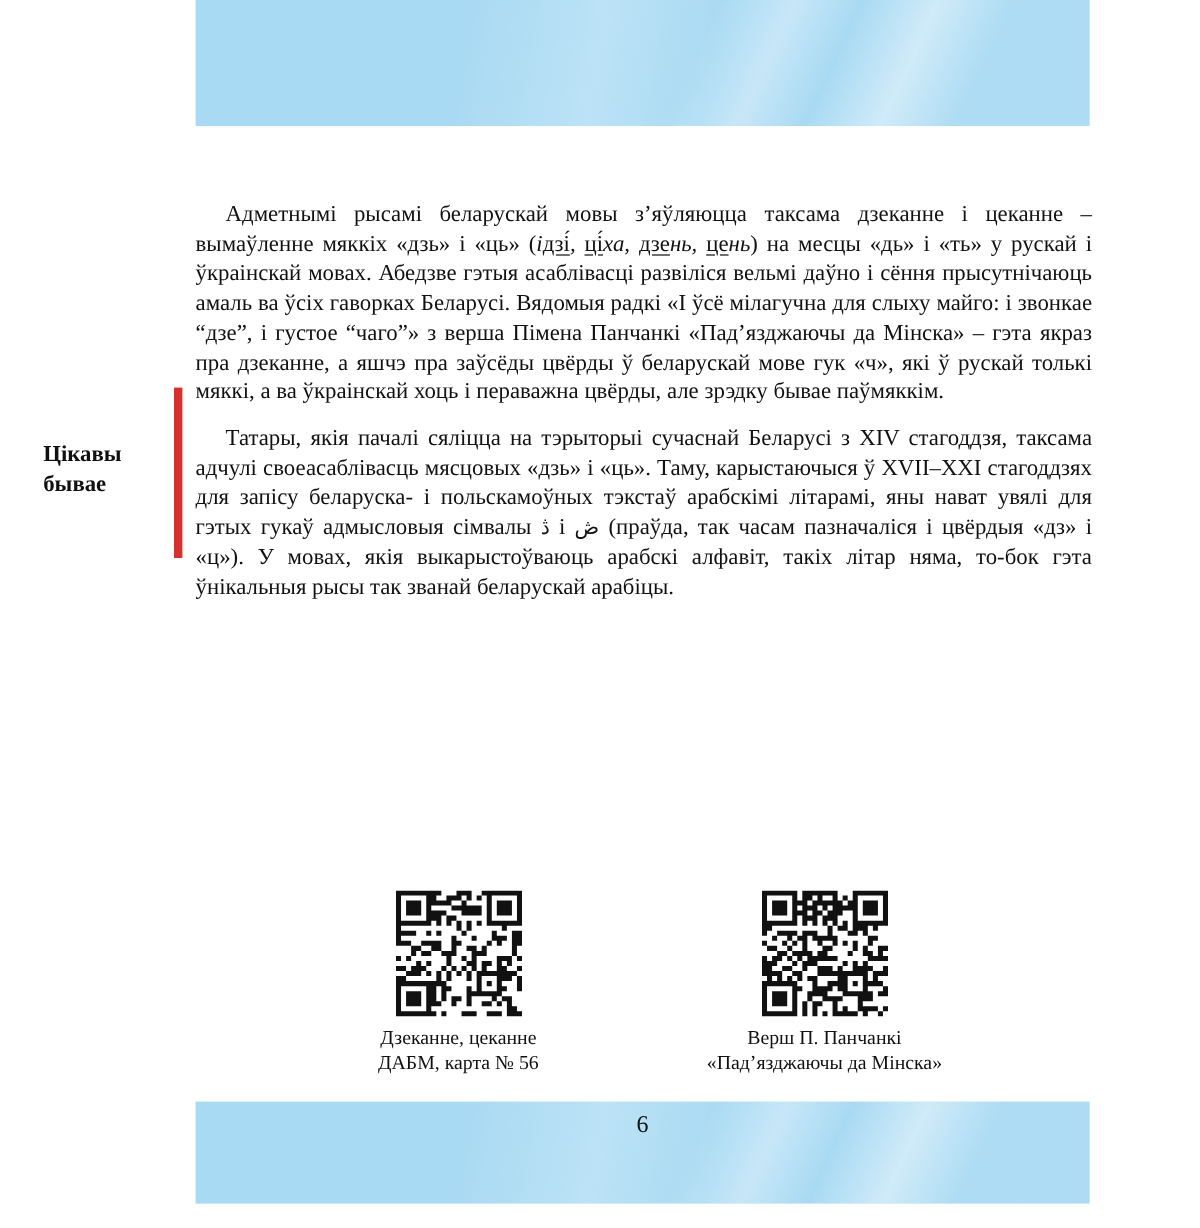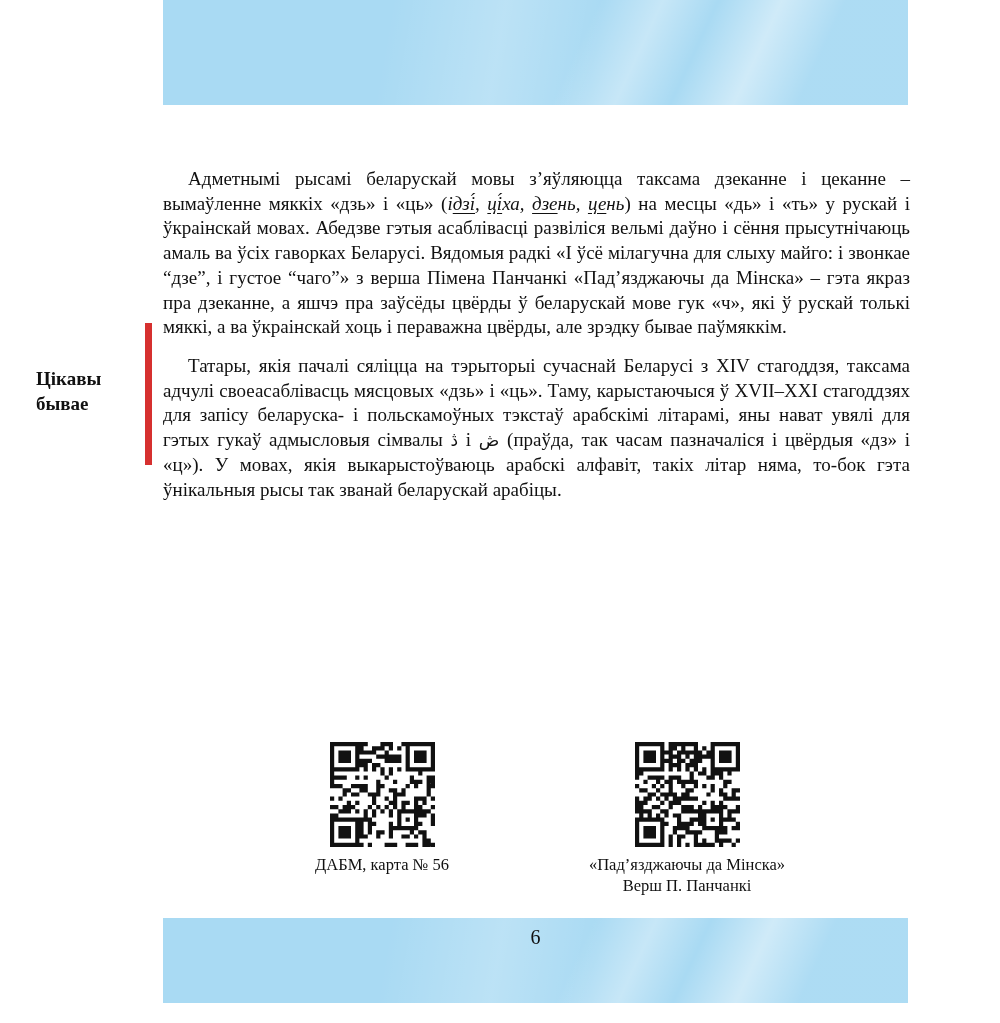--- a/index.html
+++ b/index.html
@@ -24,21 +24,21 @@
   .para{
     position:absolute;
     left:163px;width:747px;
     font-size:19px;line-height:24.7px;
     text-align:justify;
     text-indent:25px;
   }
   .para-main{top:148px;}
   .para-fact{top:335px;}
   .seg-i{font-style:italic;}
-  .seg-iu{font-style:italic;text-decoration:underline;text-underline-offset:3px;}
+  .seg-iu{text-decoration:underline;text-underline-offset:3px;}
   .seg-ar{font-family:"DejaVu Sans","Liberation Serif",sans-serif;font-size:17px;}
   .fact-bar{
     position:absolute;
     left:145px;top:323px;width:7px;height:142px;
     background:#d6302f;
   }
   .fact-label{
     position:absolute;
     left:36px;top:366px;width:100px;
     font-weight:bold;font-size:19px;line-height:25px;
@@ -76,31 +76,32 @@
 
   <div class="fact-bar"></div>
 
   <p class="para para-fact"><span>Татары, якія пачалі сяліцца на тэрыторыі сучаснай Беларусі з XIV стагоддзя, таксама адчулі своеасаблівасць мясцовых «дзь» і «ць». Таму, карыстаючыся ў XVII–XXI стагоддзях для запісу беларуска- і польскамоўных тэкстаў арабскімі літарамі, яны нават увялі для гэтых гукаў адмысловыя сімвалы </span><span class="seg-ar">ڎ</span><span> і </span><span class="seg-ar">ڞ</span><span> (праўда, так часам пазначаліся і цвёрдыя «дз» і «ц»). У мовах, якія выкарыстоўваюць арабскі алфавіт, такіх літар няма, то-бок гэта ўнікальныя рысы так званай беларускай арабіцы.</span></p>
 
   <div class="qr-group qr-group-1">
     <svg class="qr-box" viewBox="0 0 105 105">
         <path d="M0.00 0.00h4.20v4.20h-4.20zM4.20 0.00h4.20v4.20h-4.20zM8.40 0.00h4.20v4.20h-4.20zM12.60 0.00h4.20v4.20h-4.20zM16.80 0.00h4.20v4.20h-4.20zM21.00 0.00h4.20v4.20h-4.20zM25.20 0.00h4.20v4.20h-4.20zM29.40 0.00h4.20v4.20h-4.20zM33.60 0.00h4.20v4.20h-4.20zM50.40 0.00h4.20v4.20h-4.20zM54.60 0.00h4.20v4.20h-4.20zM58.80 0.00h4.20v4.20h-4.20zM71.40 0.00h4.20v4.20h-4.20zM75.60 0.00h4.20v4.20h-4.20zM79.80 0.00h4.20v4.20h-4.20zM84.00 0.00h4.20v4.20h-4.20zM88.20 0.00h4.20v4.20h-4.20zM92.40 0.00h4.20v4.20h-4.20zM96.60 0.00h4.20v4.20h-4.20zM100.80 0.00h4.20v4.20h-4.20zM0.00 4.20h4.20v4.20h-4.20zM25.20 4.20h4.20v4.20h-4.20zM29.40 4.20h4.20v4.20h-4.20zM42.00 4.20h4.20v4.20h-4.20zM46.20 4.20h4.20v4.20h-4.20zM50.40 4.20h4.20v4.20h-4.20zM58.80 4.20h4.20v4.20h-4.20zM67.20 4.20h4.20v4.20h-4.20zM75.60 4.20h4.20v4.20h-4.20zM100.80 4.20h4.20v4.20h-4.20zM0.00 8.40h4.20v4.20h-4.20zM8.40 8.40h4.20v4.20h-4.20zM12.60 8.40h4.20v4.20h-4.20zM16.80 8.40h4.20v4.20h-4.20zM25.20 8.40h4.20v4.20h-4.20zM29.40 8.40h4.20v4.20h-4.20zM33.60 8.40h4.20v4.20h-4.20zM37.80 8.40h4.20v4.20h-4.20zM42.00 8.40h4.20v4.20h-4.20zM54.60 8.40h4.20v4.20h-4.20zM75.60 8.40h4.20v4.20h-4.20zM84.00 8.40h4.20v4.20h-4.20zM88.20 8.40h4.20v4.20h-4.20zM92.40 8.40h4.20v4.20h-4.20zM100.80 8.40h4.20v4.20h-4.20zM0.00 12.60h4.20v4.20h-4.20zM8.40 12.60h4.20v4.20h-4.20zM12.60 12.60h4.20v4.20h-4.20zM16.80 12.60h4.20v4.20h-4.20zM25.20 12.60h4.20v4.20h-4.20zM46.20 12.60h4.20v4.20h-4.20zM50.40 12.60h4.20v4.20h-4.20zM54.60 12.60h4.20v4.20h-4.20zM58.80 12.60h4.20v4.20h-4.20zM63.00 12.60h4.20v4.20h-4.20zM67.20 12.60h4.20v4.20h-4.20zM75.60 12.60h4.20v4.20h-4.20zM84.00 12.60h4.20v4.20h-4.20zM88.20 12.60h4.20v4.20h-4.20zM92.40 12.60h4.20v4.20h-4.20zM100.80 12.60h4.20v4.20h-4.20zM0.00 16.80h4.20v4.20h-4.20zM8.40 16.80h4.20v4.20h-4.20zM12.60 16.80h4.20v4.20h-4.20zM16.80 16.80h4.20v4.20h-4.20zM25.20 16.80h4.20v4.20h-4.20zM29.40 16.80h4.20v4.20h-4.20zM33.60 16.80h4.20v4.20h-4.20zM37.80 16.80h4.20v4.20h-4.20zM54.60 16.80h4.20v4.20h-4.20zM58.80 16.80h4.20v4.20h-4.20zM63.00 16.80h4.20v4.20h-4.20zM67.20 16.80h4.20v4.20h-4.20zM75.60 16.80h4.20v4.20h-4.20zM84.00 16.80h4.20v4.20h-4.20zM88.20 16.80h4.20v4.20h-4.20zM92.40 16.80h4.20v4.20h-4.20zM100.80 16.80h4.20v4.20h-4.20zM0.00 21.00h4.20v4.20h-4.20zM25.20 21.00h4.20v4.20h-4.20zM29.40 21.00h4.20v4.20h-4.20zM33.60 21.00h4.20v4.20h-4.20zM42.00 21.00h4.20v4.20h-4.20zM46.20 21.00h4.20v4.20h-4.20zM75.60 21.00h4.20v4.20h-4.20zM100.80 21.00h4.20v4.20h-4.20zM0.00 25.20h4.20v4.20h-4.20zM4.20 25.20h4.20v4.20h-4.20zM8.40 25.20h4.20v4.20h-4.20zM12.60 25.20h4.20v4.20h-4.20zM16.80 25.20h4.20v4.20h-4.20zM21.00 25.20h4.20v4.20h-4.20zM25.20 25.20h4.20v4.20h-4.20zM33.60 25.20h4.20v4.20h-4.20zM42.00 25.20h4.20v4.20h-4.20zM50.40 25.20h4.20v4.20h-4.20zM58.80 25.20h4.20v4.20h-4.20zM67.20 25.20h4.20v4.20h-4.20zM75.60 25.20h4.20v4.20h-4.20zM79.80 25.20h4.20v4.20h-4.20zM84.00 25.20h4.20v4.20h-4.20zM88.20 25.20h4.20v4.20h-4.20zM92.40 25.20h4.20v4.20h-4.20zM96.60 25.20h4.20v4.20h-4.20zM100.80 25.20h4.20v4.20h-4.20zM0.00 29.40h4.20v4.20h-4.20zM50.40 29.40h4.20v4.20h-4.20zM58.80 29.40h4.20v4.20h-4.20zM88.20 29.40h4.20v4.20h-4.20zM0.00 33.60h4.20v4.20h-4.20zM4.20 33.60h4.20v4.20h-4.20zM8.40 33.60h4.20v4.20h-4.20zM12.60 33.60h4.20v4.20h-4.20zM25.20 33.60h4.20v4.20h-4.20zM33.60 33.60h4.20v4.20h-4.20zM54.60 33.60h4.20v4.20h-4.20zM79.80 33.60h4.20v4.20h-4.20zM96.60 33.60h4.20v4.20h-4.20zM100.80 33.60h4.20v4.20h-4.20zM0.00 37.80h4.20v4.20h-4.20zM46.20 37.80h4.20v4.20h-4.20zM63.00 37.80h4.20v4.20h-4.20zM79.80 37.80h4.20v4.20h-4.20zM84.00 37.80h4.20v4.20h-4.20zM88.20 37.80h4.20v4.20h-4.20zM96.60 37.80h4.20v4.20h-4.20zM100.80 37.80h4.20v4.20h-4.20zM0.00 42.00h4.20v4.20h-4.20zM4.20 42.00h4.20v4.20h-4.20zM8.40 42.00h4.20v4.20h-4.20zM21.00 42.00h4.20v4.20h-4.20zM25.20 42.00h4.20v4.20h-4.20zM29.40 42.00h4.20v4.20h-4.20zM33.60 42.00h4.20v4.20h-4.20zM46.20 42.00h4.20v4.20h-4.20zM50.40 42.00h4.20v4.20h-4.20zM75.60 42.00h4.20v4.20h-4.20zM84.00 42.00h4.20v4.20h-4.20zM96.60 42.00h4.20v4.20h-4.20zM100.80 42.00h4.20v4.20h-4.20zM12.60 46.20h4.20v4.20h-4.20zM16.80 46.20h4.20v4.20h-4.20zM29.40 46.20h4.20v4.20h-4.20zM33.60 46.20h4.20v4.20h-4.20zM46.20 46.20h4.20v4.20h-4.20zM58.80 46.20h4.20v4.20h-4.20zM63.00 46.20h4.20v4.20h-4.20zM71.40 46.20h4.20v4.20h-4.20zM96.60 46.20h4.20v4.20h-4.20zM12.60 50.40h4.20v4.20h-4.20zM21.00 50.40h4.20v4.20h-4.20zM25.20 50.40h4.20v4.20h-4.20zM37.80 50.40h4.20v4.20h-4.20zM42.00 50.40h4.20v4.20h-4.20zM46.20 50.40h4.20v4.20h-4.20zM63.00 50.40h4.20v4.20h-4.20zM67.20 50.40h4.20v4.20h-4.20zM71.40 50.40h4.20v4.20h-4.20zM96.60 50.40h4.20v4.20h-4.20zM0.00 54.60h4.20v4.20h-4.20zM8.40 54.60h4.20v4.20h-4.20zM42.00 54.60h4.20v4.20h-4.20zM54.60 54.60h4.20v4.20h-4.20zM63.00 54.60h4.20v4.20h-4.20zM84.00 54.60h4.20v4.20h-4.20zM88.20 54.60h4.20v4.20h-4.20zM92.40 54.60h4.20v4.20h-4.20zM100.80 54.60h4.20v4.20h-4.20zM16.80 58.80h4.20v4.20h-4.20zM25.20 58.80h4.20v4.20h-4.20zM42.00 58.80h4.20v4.20h-4.20zM58.80 58.80h4.20v4.20h-4.20zM63.00 58.80h4.20v4.20h-4.20zM71.40 58.80h4.20v4.20h-4.20zM75.60 58.80h4.20v4.20h-4.20zM84.00 58.80h4.20v4.20h-4.20zM92.40 58.80h4.20v4.20h-4.20zM0.00 63.00h4.20v4.20h-4.20zM4.20 63.00h4.20v4.20h-4.20zM12.60 63.00h4.20v4.20h-4.20zM16.80 63.00h4.20v4.20h-4.20zM21.00 63.00h4.20v4.20h-4.20zM37.80 63.00h4.20v4.20h-4.20zM46.20 63.00h4.20v4.20h-4.20zM54.60 63.00h4.20v4.20h-4.20zM63.00 63.00h4.20v4.20h-4.20zM71.40 63.00h4.20v4.20h-4.20zM84.00 63.00h4.20v4.20h-4.20zM88.20 63.00h4.20v4.20h-4.20zM100.80 63.00h4.20v4.20h-4.20zM8.40 67.20h4.20v4.20h-4.20zM12.60 67.20h4.20v4.20h-4.20zM16.80 67.20h4.20v4.20h-4.20zM25.20 67.20h4.20v4.20h-4.20zM33.60 67.20h4.20v4.20h-4.20zM42.00 67.20h4.20v4.20h-4.20zM50.40 67.20h4.20v4.20h-4.20zM58.80 67.20h4.20v4.20h-4.20zM67.20 67.20h4.20v4.20h-4.20zM71.40 67.20h4.20v4.20h-4.20zM75.60 67.20h4.20v4.20h-4.20zM79.80 67.20h4.20v4.20h-4.20zM84.00 67.20h4.20v4.20h-4.20zM88.20 67.20h4.20v4.20h-4.20zM92.40 67.20h4.20v4.20h-4.20zM96.60 67.20h4.20v4.20h-4.20zM0.00 71.40h4.20v4.20h-4.20zM4.20 71.40h4.20v4.20h-4.20zM33.60 71.40h4.20v4.20h-4.20zM42.00 71.40h4.20v4.20h-4.20zM58.80 71.40h4.20v4.20h-4.20zM67.20 71.40h4.20v4.20h-4.20zM84.00 71.40h4.20v4.20h-4.20zM88.20 71.40h4.20v4.20h-4.20zM92.40 71.40h4.20v4.20h-4.20zM100.80 71.40h4.20v4.20h-4.20zM0.00 75.60h4.20v4.20h-4.20zM4.20 75.60h4.20v4.20h-4.20zM8.40 75.60h4.20v4.20h-4.20zM12.60 75.60h4.20v4.20h-4.20zM16.80 75.60h4.20v4.20h-4.20zM21.00 75.60h4.20v4.20h-4.20zM25.20 75.60h4.20v4.20h-4.20zM29.40 75.60h4.20v4.20h-4.20zM33.60 75.60h4.20v4.20h-4.20zM37.80 75.60h4.20v4.20h-4.20zM67.20 75.60h4.20v4.20h-4.20zM75.60 75.60h4.20v4.20h-4.20zM84.00 75.60h4.20v4.20h-4.20zM100.80 75.60h4.20v4.20h-4.20zM0.00 79.80h4.20v4.20h-4.20zM25.20 79.80h4.20v4.20h-4.20zM29.40 79.80h4.20v4.20h-4.20zM37.80 79.80h4.20v4.20h-4.20zM42.00 79.80h4.20v4.20h-4.20zM58.80 79.80h4.20v4.20h-4.20zM67.20 79.80h4.20v4.20h-4.20zM84.00 79.80h4.20v4.20h-4.20zM88.20 79.80h4.20v4.20h-4.20zM100.80 79.80h4.20v4.20h-4.20zM0.00 84.00h4.20v4.20h-4.20zM8.40 84.00h4.20v4.20h-4.20zM12.60 84.00h4.20v4.20h-4.20zM16.80 84.00h4.20v4.20h-4.20zM25.20 84.00h4.20v4.20h-4.20zM29.40 84.00h4.20v4.20h-4.20zM37.80 84.00h4.20v4.20h-4.20zM58.80 84.00h4.20v4.20h-4.20zM63.00 84.00h4.20v4.20h-4.20zM67.20 84.00h4.20v4.20h-4.20zM71.40 84.00h4.20v4.20h-4.20zM75.60 84.00h4.20v4.20h-4.20zM79.80 84.00h4.20v4.20h-4.20zM84.00 84.00h4.20v4.20h-4.20zM0.00 88.20h4.20v4.20h-4.20zM8.40 88.20h4.20v4.20h-4.20zM12.60 88.20h4.20v4.20h-4.20zM16.80 88.20h4.20v4.20h-4.20zM25.20 88.20h4.20v4.20h-4.20zM29.40 88.20h4.20v4.20h-4.20zM37.80 88.20h4.20v4.20h-4.20zM46.20 88.20h4.20v4.20h-4.20zM50.40 88.20h4.20v4.20h-4.20zM58.80 88.20h4.20v4.20h-4.20zM79.80 88.20h4.20v4.20h-4.20zM88.20 88.20h4.20v4.20h-4.20zM92.40 88.20h4.20v4.20h-4.20zM0.00 92.40h4.20v4.20h-4.20zM8.40 92.40h4.20v4.20h-4.20zM12.60 92.40h4.20v4.20h-4.20zM16.80 92.40h4.20v4.20h-4.20zM25.20 92.40h4.20v4.20h-4.20zM29.40 92.40h4.20v4.20h-4.20zM33.60 92.40h4.20v4.20h-4.20zM46.20 92.40h4.20v4.20h-4.20zM58.80 92.40h4.20v4.20h-4.20zM71.40 92.40h4.20v4.20h-4.20zM75.60 92.40h4.20v4.20h-4.20zM84.00 92.40h4.20v4.20h-4.20zM92.40 92.40h4.20v4.20h-4.20zM0.00 96.60h4.20v4.20h-4.20zM25.20 96.60h4.20v4.20h-4.20zM92.40 96.60h4.20v4.20h-4.20zM96.60 96.60h4.20v4.20h-4.20zM0.00 100.80h4.20v4.20h-4.20zM4.20 100.80h4.20v4.20h-4.20zM8.40 100.80h4.20v4.20h-4.20zM12.60 100.80h4.20v4.20h-4.20zM16.80 100.80h4.20v4.20h-4.20zM21.00 100.80h4.20v4.20h-4.20zM25.20 100.80h4.20v4.20h-4.20zM29.40 100.80h4.20v4.20h-4.20zM37.80 100.80h4.20v4.20h-4.20zM54.60 100.80h4.20v4.20h-4.20zM58.80 100.80h4.20v4.20h-4.20zM63.00 100.80h4.20v4.20h-4.20zM75.60 100.80h4.20v4.20h-4.20zM79.80 100.80h4.20v4.20h-4.20zM84.00 100.80h4.20v4.20h-4.20zM92.40 100.80h4.20v4.20h-4.20zM96.60 100.80h4.20v4.20h-4.20zM100.80 100.80h4.20v4.20h-4.20z" fill="#111"></path>
       </svg>
     <div class="qr-caption">
+      <div>Дзеканне, цеканне</div>
       <div>ДАБМ, карта № 56</div>
     </div>
   </div>
 
   <div class="qr-group qr-group-2">
     <svg class="qr-box" viewBox="0 0 105 105">
         <path d="M0.00 0.00h4.20v4.20h-4.20zM4.20 0.00h4.20v4.20h-4.20zM8.40 0.00h4.20v4.20h-4.20zM12.60 0.00h4.20v4.20h-4.20zM16.80 0.00h4.20v4.20h-4.20zM21.00 0.00h4.20v4.20h-4.20zM25.20 0.00h4.20v4.20h-4.20zM33.60 0.00h4.20v4.20h-4.20zM37.80 0.00h4.20v4.20h-4.20zM42.00 0.00h4.20v4.20h-4.20zM46.20 0.00h4.20v4.20h-4.20zM50.40 0.00h4.20v4.20h-4.20zM54.60 0.00h4.20v4.20h-4.20zM58.80 0.00h4.20v4.20h-4.20zM75.60 0.00h4.20v4.20h-4.20zM79.80 0.00h4.20v4.20h-4.20zM84.00 0.00h4.20v4.20h-4.20zM88.20 0.00h4.20v4.20h-4.20zM92.40 0.00h4.20v4.20h-4.20zM96.60 0.00h4.20v4.20h-4.20zM100.80 0.00h4.20v4.20h-4.20zM0.00 4.20h4.20v4.20h-4.20zM25.20 4.20h4.20v4.20h-4.20zM33.60 4.20h4.20v4.20h-4.20zM37.80 4.20h4.20v4.20h-4.20zM46.20 4.20h4.20v4.20h-4.20zM58.80 4.20h4.20v4.20h-4.20zM67.20 4.20h4.20v4.20h-4.20zM75.60 4.20h4.20v4.20h-4.20zM100.80 4.20h4.20v4.20h-4.20zM0.00 8.40h4.20v4.20h-4.20zM8.40 8.40h4.20v4.20h-4.20zM12.60 8.40h4.20v4.20h-4.20zM16.80 8.40h4.20v4.20h-4.20zM25.20 8.40h4.20v4.20h-4.20zM29.40 8.40h4.20v4.20h-4.20zM33.60 8.40h4.20v4.20h-4.20zM42.00 8.40h4.20v4.20h-4.20zM46.20 8.40h4.20v4.20h-4.20zM50.40 8.40h4.20v4.20h-4.20zM54.60 8.40h4.20v4.20h-4.20zM58.80 8.40h4.20v4.20h-4.20zM63.00 8.40h4.20v4.20h-4.20zM71.40 8.40h4.20v4.20h-4.20zM75.60 8.40h4.20v4.20h-4.20zM84.00 8.40h4.20v4.20h-4.20zM88.20 8.40h4.20v4.20h-4.20zM92.40 8.40h4.20v4.20h-4.20zM100.80 8.40h4.20v4.20h-4.20zM0.00 12.60h4.20v4.20h-4.20zM8.40 12.60h4.20v4.20h-4.20zM12.60 12.60h4.20v4.20h-4.20zM16.80 12.60h4.20v4.20h-4.20zM25.20 12.60h4.20v4.20h-4.20zM33.60 12.60h4.20v4.20h-4.20zM37.80 12.60h4.20v4.20h-4.20zM42.00 12.60h4.20v4.20h-4.20zM50.40 12.60h4.20v4.20h-4.20zM58.80 12.60h4.20v4.20h-4.20zM63.00 12.60h4.20v4.20h-4.20zM67.20 12.60h4.20v4.20h-4.20zM71.40 12.60h4.20v4.20h-4.20zM75.60 12.60h4.20v4.20h-4.20zM84.00 12.60h4.20v4.20h-4.20zM88.20 12.60h4.20v4.20h-4.20zM92.40 12.60h4.20v4.20h-4.20zM100.80 12.60h4.20v4.20h-4.20zM0.00 16.80h4.20v4.20h-4.20zM8.40 16.80h4.20v4.20h-4.20zM12.60 16.80h4.20v4.20h-4.20zM16.80 16.80h4.20v4.20h-4.20zM25.20 16.80h4.20v4.20h-4.20zM29.40 16.80h4.20v4.20h-4.20zM33.60 16.80h4.20v4.20h-4.20zM42.00 16.80h4.20v4.20h-4.20zM46.20 16.80h4.20v4.20h-4.20zM54.60 16.80h4.20v4.20h-4.20zM58.80 16.80h4.20v4.20h-4.20zM63.00 16.80h4.20v4.20h-4.20zM75.60 16.80h4.20v4.20h-4.20zM84.00 16.80h4.20v4.20h-4.20zM88.20 16.80h4.20v4.20h-4.20zM92.40 16.80h4.20v4.20h-4.20zM100.80 16.80h4.20v4.20h-4.20zM0.00 21.00h4.20v4.20h-4.20zM25.20 21.00h4.20v4.20h-4.20zM33.60 21.00h4.20v4.20h-4.20zM37.80 21.00h4.20v4.20h-4.20zM42.00 21.00h4.20v4.20h-4.20zM50.40 21.00h4.20v4.20h-4.20zM54.60 21.00h4.20v4.20h-4.20zM58.80 21.00h4.20v4.20h-4.20zM75.60 21.00h4.20v4.20h-4.20zM100.80 21.00h4.20v4.20h-4.20zM0.00 25.20h4.20v4.20h-4.20zM4.20 25.20h4.20v4.20h-4.20zM8.40 25.20h4.20v4.20h-4.20zM12.60 25.20h4.20v4.20h-4.20zM16.80 25.20h4.20v4.20h-4.20zM21.00 25.20h4.20v4.20h-4.20zM25.20 25.20h4.20v4.20h-4.20zM33.60 25.20h4.20v4.20h-4.20zM42.00 25.20h4.20v4.20h-4.20zM50.40 25.20h4.20v4.20h-4.20zM58.80 25.20h4.20v4.20h-4.20zM67.20 25.20h4.20v4.20h-4.20zM75.60 25.20h4.20v4.20h-4.20zM79.80 25.20h4.20v4.20h-4.20zM84.00 25.20h4.20v4.20h-4.20zM88.20 25.20h4.20v4.20h-4.20zM92.40 25.20h4.20v4.20h-4.20zM96.60 25.20h4.20v4.20h-4.20zM100.80 25.20h4.20v4.20h-4.20zM0.00 29.40h4.20v4.20h-4.20zM4.20 29.40h4.20v4.20h-4.20zM54.60 29.40h4.20v4.20h-4.20zM63.00 29.40h4.20v4.20h-4.20zM67.20 29.40h4.20v4.20h-4.20zM75.60 29.40h4.20v4.20h-4.20zM79.80 29.40h4.20v4.20h-4.20zM84.00 29.40h4.20v4.20h-4.20zM92.40 29.40h4.20v4.20h-4.20zM0.00 33.60h4.20v4.20h-4.20zM12.60 33.60h4.20v4.20h-4.20zM16.80 33.60h4.20v4.20h-4.20zM21.00 33.60h4.20v4.20h-4.20zM25.20 33.60h4.20v4.20h-4.20zM33.60 33.60h4.20v4.20h-4.20zM37.80 33.60h4.20v4.20h-4.20zM42.00 33.60h4.20v4.20h-4.20zM54.60 33.60h4.20v4.20h-4.20zM71.40 33.60h4.20v4.20h-4.20zM75.60 33.60h4.20v4.20h-4.20zM84.00 33.60h4.20v4.20h-4.20zM8.40 37.80h4.20v4.20h-4.20zM21.00 37.80h4.20v4.20h-4.20zM29.40 37.80h4.20v4.20h-4.20zM33.60 37.80h4.20v4.20h-4.20zM42.00 37.80h4.20v4.20h-4.20zM46.20 37.80h4.20v4.20h-4.20zM50.40 37.80h4.20v4.20h-4.20zM54.60 37.80h4.20v4.20h-4.20zM58.80 37.80h4.20v4.20h-4.20zM88.20 37.80h4.20v4.20h-4.20zM92.40 37.80h4.20v4.20h-4.20zM0.00 42.00h4.20v4.20h-4.20zM16.80 42.00h4.20v4.20h-4.20zM25.20 42.00h4.20v4.20h-4.20zM33.60 42.00h4.20v4.20h-4.20zM46.20 42.00h4.20v4.20h-4.20zM58.80 42.00h4.20v4.20h-4.20zM67.20 42.00h4.20v4.20h-4.20zM75.60 42.00h4.20v4.20h-4.20zM88.20 42.00h4.20v4.20h-4.20zM4.20 46.20h4.20v4.20h-4.20zM8.40 46.20h4.20v4.20h-4.20zM21.00 46.20h4.20v4.20h-4.20zM33.60 46.20h4.20v4.20h-4.20zM50.40 46.20h4.20v4.20h-4.20zM54.60 46.20h4.20v4.20h-4.20zM75.60 46.20h4.20v4.20h-4.20zM84.00 46.20h4.20v4.20h-4.20zM96.60 46.20h4.20v4.20h-4.20zM100.80 46.20h4.20v4.20h-4.20zM12.60 50.40h4.20v4.20h-4.20zM16.80 50.40h4.20v4.20h-4.20zM25.20 50.40h4.20v4.20h-4.20zM29.40 50.40h4.20v4.20h-4.20zM33.60 50.40h4.20v4.20h-4.20zM37.80 50.40h4.20v4.20h-4.20zM46.20 50.40h4.20v4.20h-4.20zM50.40 50.40h4.20v4.20h-4.20zM71.40 50.40h4.20v4.20h-4.20zM84.00 50.40h4.20v4.20h-4.20zM88.20 50.40h4.20v4.20h-4.20zM96.60 50.40h4.20v4.20h-4.20zM0.00 54.60h4.20v4.20h-4.20zM8.40 54.60h4.20v4.20h-4.20zM12.60 54.60h4.20v4.20h-4.20zM21.00 54.60h4.20v4.20h-4.20zM29.40 54.60h4.20v4.20h-4.20zM37.80 54.60h4.20v4.20h-4.20zM42.00 54.60h4.20v4.20h-4.20zM46.20 54.60h4.20v4.20h-4.20zM50.40 54.60h4.20v4.20h-4.20zM54.60 54.60h4.20v4.20h-4.20zM58.80 54.60h4.20v4.20h-4.20zM88.20 54.60h4.20v4.20h-4.20zM92.40 54.60h4.20v4.20h-4.20zM96.60 54.60h4.20v4.20h-4.20zM100.80 54.60h4.20v4.20h-4.20zM0.00 58.80h4.20v4.20h-4.20zM4.20 58.80h4.20v4.20h-4.20zM8.40 58.80h4.20v4.20h-4.20zM25.20 58.80h4.20v4.20h-4.20zM33.60 58.80h4.20v4.20h-4.20zM37.80 58.80h4.20v4.20h-4.20zM42.00 58.80h4.20v4.20h-4.20zM67.20 58.80h4.20v4.20h-4.20zM75.60 58.80h4.20v4.20h-4.20zM84.00 58.80h4.20v4.20h-4.20zM0.00 63.00h4.20v4.20h-4.20zM4.20 63.00h4.20v4.20h-4.20zM16.80 63.00h4.20v4.20h-4.20zM21.00 63.00h4.20v4.20h-4.20zM33.60 63.00h4.20v4.20h-4.20zM46.20 63.00h4.20v4.20h-4.20zM50.40 63.00h4.20v4.20h-4.20zM54.60 63.00h4.20v4.20h-4.20zM63.00 63.00h4.20v4.20h-4.20zM75.60 63.00h4.20v4.20h-4.20zM79.80 63.00h4.20v4.20h-4.20zM84.00 63.00h4.20v4.20h-4.20zM88.20 63.00h4.20v4.20h-4.20zM100.80 63.00h4.20v4.20h-4.20zM0.00 67.20h4.20v4.20h-4.20zM4.20 67.20h4.20v4.20h-4.20zM8.40 67.20h4.20v4.20h-4.20zM12.60 67.20h4.20v4.20h-4.20zM25.20 67.20h4.20v4.20h-4.20zM29.40 67.20h4.20v4.20h-4.20zM46.20 67.20h4.20v4.20h-4.20zM50.40 67.20h4.20v4.20h-4.20zM54.60 67.20h4.20v4.20h-4.20zM58.80 67.20h4.20v4.20h-4.20zM63.00 67.20h4.20v4.20h-4.20zM67.20 67.20h4.20v4.20h-4.20zM71.40 67.20h4.20v4.20h-4.20zM75.60 67.20h4.20v4.20h-4.20zM79.80 67.20h4.20v4.20h-4.20zM84.00 67.20h4.20v4.20h-4.20zM92.40 67.20h4.20v4.20h-4.20zM96.60 67.20h4.20v4.20h-4.20zM100.80 67.20h4.20v4.20h-4.20zM4.20 71.40h4.20v4.20h-4.20zM12.60 71.40h4.20v4.20h-4.20zM21.00 71.40h4.20v4.20h-4.20zM29.40 71.40h4.20v4.20h-4.20zM37.80 71.40h4.20v4.20h-4.20zM42.00 71.40h4.20v4.20h-4.20zM63.00 71.40h4.20v4.20h-4.20zM67.20 71.40h4.20v4.20h-4.20zM84.00 71.40h4.20v4.20h-4.20zM92.40 71.40h4.20v4.20h-4.20zM0.00 75.60h4.20v4.20h-4.20zM4.20 75.60h4.20v4.20h-4.20zM8.40 75.60h4.20v4.20h-4.20zM12.60 75.60h4.20v4.20h-4.20zM16.80 75.60h4.20v4.20h-4.20zM21.00 75.60h4.20v4.20h-4.20zM25.20 75.60h4.20v4.20h-4.20zM42.00 75.60h4.20v4.20h-4.20zM54.60 75.60h4.20v4.20h-4.20zM58.80 75.60h4.20v4.20h-4.20zM63.00 75.60h4.20v4.20h-4.20zM67.20 75.60h4.20v4.20h-4.20zM75.60 75.60h4.20v4.20h-4.20zM84.00 75.60h4.20v4.20h-4.20zM88.20 75.60h4.20v4.20h-4.20zM92.40 75.60h4.20v4.20h-4.20zM96.60 75.60h4.20v4.20h-4.20zM0.00 79.80h4.20v4.20h-4.20zM25.20 79.80h4.20v4.20h-4.20zM29.40 79.80h4.20v4.20h-4.20zM42.00 79.80h4.20v4.20h-4.20zM46.20 79.80h4.20v4.20h-4.20zM50.40 79.80h4.20v4.20h-4.20zM54.60 79.80h4.20v4.20h-4.20zM63.00 79.80h4.20v4.20h-4.20zM67.20 79.80h4.20v4.20h-4.20zM84.00 79.80h4.20v4.20h-4.20zM100.80 79.80h4.20v4.20h-4.20zM0.00 84.00h4.20v4.20h-4.20zM8.40 84.00h4.20v4.20h-4.20zM12.60 84.00h4.20v4.20h-4.20zM16.80 84.00h4.20v4.20h-4.20zM25.20 84.00h4.20v4.20h-4.20zM37.80 84.00h4.20v4.20h-4.20zM42.00 84.00h4.20v4.20h-4.20zM46.20 84.00h4.20v4.20h-4.20zM50.40 84.00h4.20v4.20h-4.20zM67.20 84.00h4.20v4.20h-4.20zM71.40 84.00h4.20v4.20h-4.20zM75.60 84.00h4.20v4.20h-4.20zM79.80 84.00h4.20v4.20h-4.20zM84.00 84.00h4.20v4.20h-4.20zM88.20 84.00h4.20v4.20h-4.20zM96.60 84.00h4.20v4.20h-4.20zM100.80 84.00h4.20v4.20h-4.20zM0.00 88.20h4.20v4.20h-4.20zM8.40 88.20h4.20v4.20h-4.20zM12.60 88.20h4.20v4.20h-4.20zM16.80 88.20h4.20v4.20h-4.20zM25.20 88.20h4.20v4.20h-4.20zM37.80 88.20h4.20v4.20h-4.20zM50.40 88.20h4.20v4.20h-4.20zM54.60 88.20h4.20v4.20h-4.20zM58.80 88.20h4.20v4.20h-4.20zM63.00 88.20h4.20v4.20h-4.20zM79.80 88.20h4.20v4.20h-4.20zM84.00 88.20h4.20v4.20h-4.20zM88.20 88.20h4.20v4.20h-4.20zM0.00 92.40h4.20v4.20h-4.20zM8.40 92.40h4.20v4.20h-4.20zM12.60 92.40h4.20v4.20h-4.20zM16.80 92.40h4.20v4.20h-4.20zM25.20 92.40h4.20v4.20h-4.20zM33.60 92.40h4.20v4.20h-4.20zM42.00 92.40h4.20v4.20h-4.20zM46.20 92.40h4.20v4.20h-4.20zM58.80 92.40h4.20v4.20h-4.20zM79.80 92.40h4.20v4.20h-4.20zM0.00 96.60h4.20v4.20h-4.20zM25.20 96.60h4.20v4.20h-4.20zM33.60 96.60h4.20v4.20h-4.20zM42.00 96.60h4.20v4.20h-4.20zM58.80 96.60h4.20v4.20h-4.20zM67.20 96.60h4.20v4.20h-4.20zM79.80 96.60h4.20v4.20h-4.20zM84.00 96.60h4.20v4.20h-4.20zM88.20 96.60h4.20v4.20h-4.20zM92.40 96.60h4.20v4.20h-4.20zM100.80 96.60h4.20v4.20h-4.20zM0.00 100.80h4.20v4.20h-4.20zM4.20 100.80h4.20v4.20h-4.20zM8.40 100.80h4.20v4.20h-4.20zM12.60 100.80h4.20v4.20h-4.20zM16.80 100.80h4.20v4.20h-4.20zM21.00 100.80h4.20v4.20h-4.20zM25.20 100.80h4.20v4.20h-4.20zM33.60 100.80h4.20v4.20h-4.20zM42.00 100.80h4.20v4.20h-4.20zM50.40 100.80h4.20v4.20h-4.20zM58.80 100.80h4.20v4.20h-4.20zM63.00 100.80h4.20v4.20h-4.20zM67.20 100.80h4.20v4.20h-4.20zM71.40 100.80h4.20v4.20h-4.20zM75.60 100.80h4.20v4.20h-4.20zM84.00 100.80h4.20v4.20h-4.20zM96.60 100.80h4.20v4.20h-4.20z" fill="#111"></path>
       </svg>
     <div class="qr-caption">
+      <div>Верш П. Панчанкі</div>
       <div>«Пад’язджаючы да Мінска»</div>
-      <div>Верш П. Панчанкі</div>
     </div>
   </div>
 
   <div class="band band-bottom"></div>
 
   <div class="page-number">6</div>
 
 </div>
 
 </body></html>

